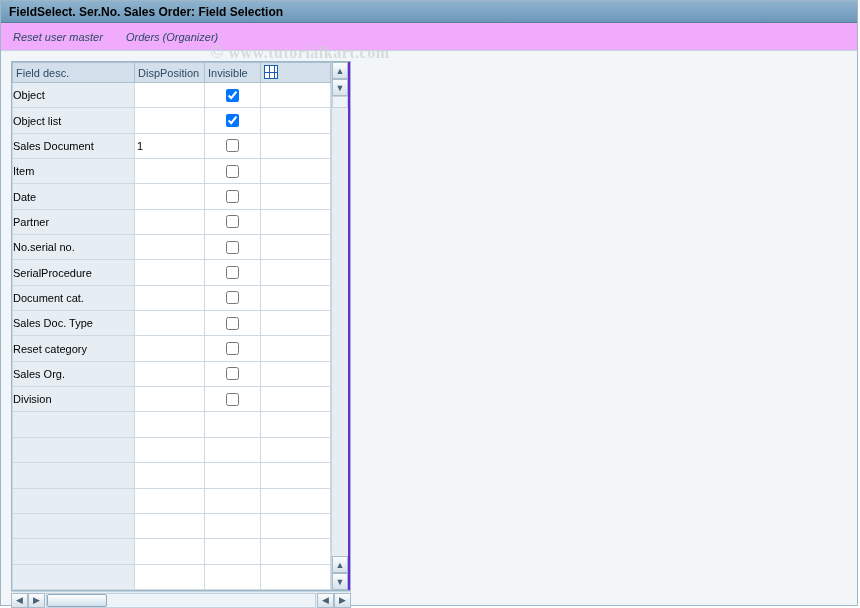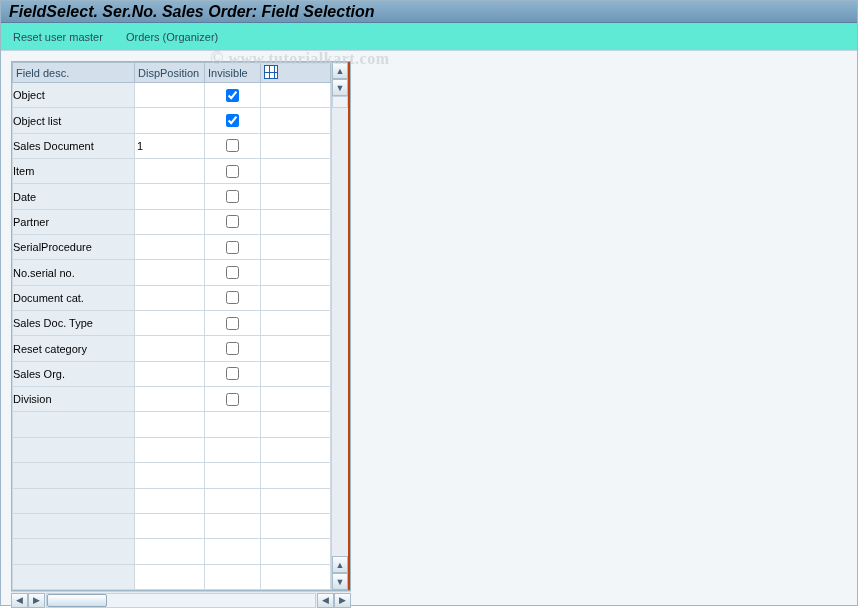--- a/index.html
+++ b/index.html
@@ -19,47 +19,47 @@
     width: 858px;
     height: 606px;
     background: #f2f6f9;
   }
   .title-bar {
     background: linear-gradient(#8fb4cf, #6d96b7);
     color: #000;
     height: 22px;
     line-height: 22px;
     padding-left: 8px;
-    font-size: 16px;
+    font-size: 12px;
     font-weight: bold;
     border-bottom: 1px solid #5a7e9a;
-    font-style: italic;
   }
   .toolbar {
-    background: #5eead4;
+    background: #f0abfc;
     height: 28px;
     line-height: 28px;
     padding-left: 12px;
     border-bottom: 1px solid #c3d3e0;
     color: #2c4a63;
+    font-style: italic;
   }
   .toolbar-item {
     display: inline-block;
     margin-right: 20px;
     cursor: pointer;
   }
   .content {
     position: relative;
     padding: 10px;
     height: 555px;
   }
   .table-wrap {
     display: inline-flex;
     border: 1px solid #9db6c8;
-    background: #c2410c;
+    background: #6d28d9;
     height: 530px;
   }
   table.grid {
     border-collapse: collapse;
     table-layout: fixed;
   }
   table.grid th {
     background: #d3e0eb;
     border: 1px solid #aebfcf;
     font-weight: normal;
@@ -176,21 +176,21 @@
     border:1px solid #8fa9bf;
     border-radius:2px;
   }
   .table-and-scroll {
     display:flex;
     flex-direction:column;
     width:340px;
   }
   .watermark {
     position:absolute;
-    top: 48px;
+    top: 42px;
     left: 210px;
     color: #c8d2d2;
     font-size: 16px;
     font-weight: bold;
     letter-spacing: 0.5px;
     pointer-events:none;
     opacity:0.7;
     font-family: Georgia, serif;
   }
   .watermark .copy {
@@ -270,29 +270,29 @@
               </tr>
               <tr>
                 <td class="desc-cell">Partner</td>
                 <td class="input-cell"><input type="text" style=""></td>
                 <td class="check-cell">
                   <input type="checkbox" style="">
                 </td>
                 <td class="input-cell"></td>
               </tr>
               <tr>
+                <td class="desc-cell">No.serial no.</td>
+                <td class="input-cell"><input type="text" style=""></td>
+                <td class="check-cell">
+                  <input type="checkbox" style="">
+                </td>
+                <td class="input-cell"></td>
+              </tr>
+              <tr>
                 <td class="desc-cell">SerialProcedure</td>
-                <td class="input-cell"><input type="text" style=""></td>
-                <td class="check-cell">
-                  <input type="checkbox" style="">
-                </td>
-                <td class="input-cell"></td>
-              </tr>
-              <tr>
-                <td class="desc-cell">No.serial no.</td>
                 <td class="input-cell"><input type="text" style=""></td>
                 <td class="check-cell">
                   <input type="checkbox" style="">
                 </td>
                 <td class="input-cell"></td>
               </tr>
               <tr>
                 <td class="desc-cell">Document cat.</td>
                 <td class="input-cell"><input type="text" style=""></td>
                 <td class="check-cell">

